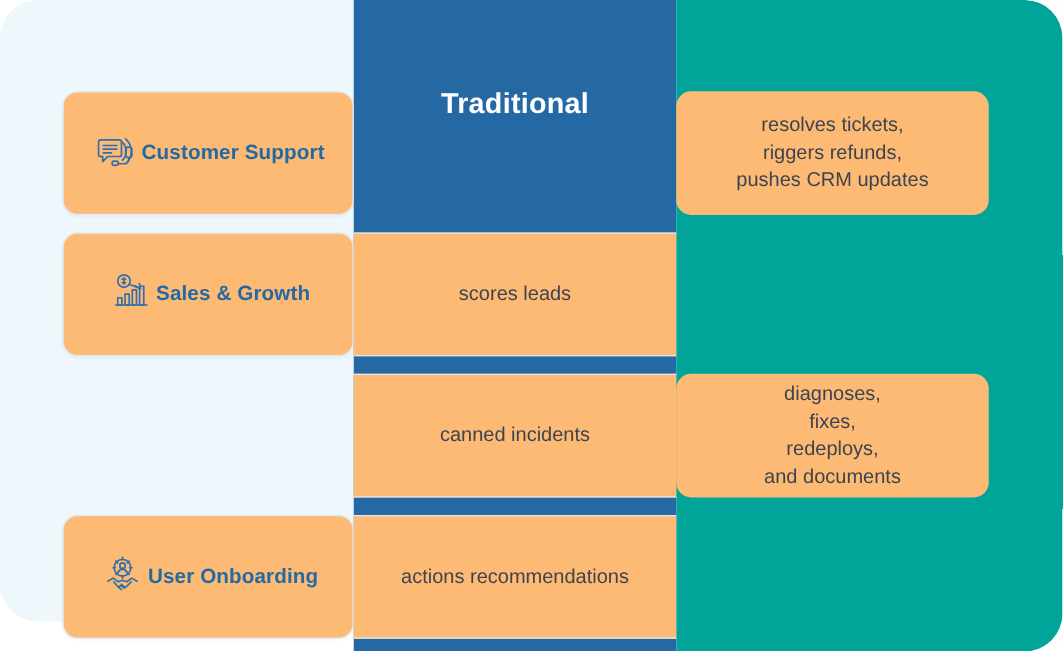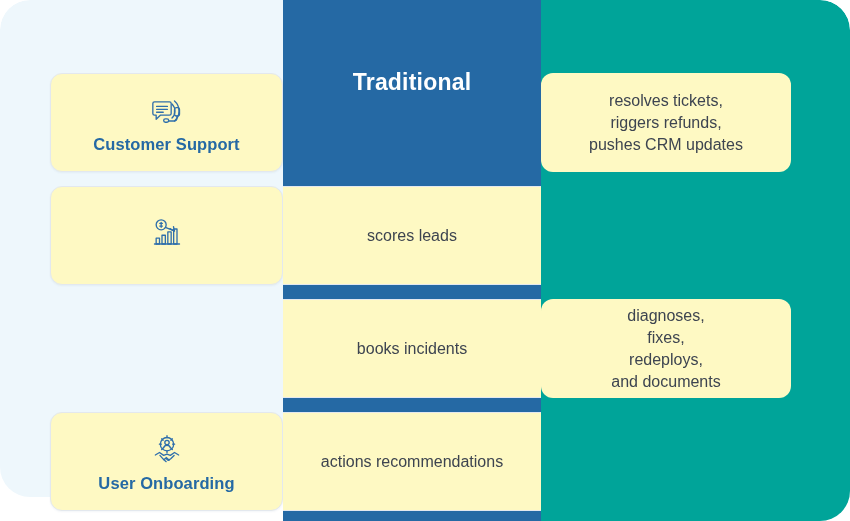--- a/index.html
+++ b/index.html
@@ -84,34 +84,34 @@
     width: 850px;
   }
   .row {
     position: relative;
     height: 99px;
     margin-bottom: 14px;
     display: flex;
   }
   .row-card {
     position: relative;
-    background: #fef9c3;
+    background: #fdba74;
     border: 1px solid #e3e8ee;
     box-sizing: border-box;
     display: flex;
     align-items: center;
     justify-content: center;
   }
   .cell-label {
     position: absolute;
     left: 50px;
     width: 233px;
     height: 99px;
     border-radius: 12px;
-    flex-direction: column;
+    flex-direction: row;
     box-shadow: 0 1px 2px rgba(20, 60, 110, 0.05);
   }
   .cell-traditional {
     position: absolute;
     left: 283px;
     width: 258px;
     height: 99px;
     border-left: none;
     border-right: none;
     border-radius: 0;
@@ -189,29 +189,30 @@
             <path d="M17 10v6M15.3 11.2h3.2M15.3 14.5h3.2"></path>
             <path d="M22 16l10 4"></path>
             <path d="M27.5 17.5L33 20.5l-1.2-5.2"></path>
             <rect x="11" y="29" width="4" height="7"></rect>
             <rect x="18" y="25.5" width="4" height="10.5"></rect>
             <rect x="25" y="21.5" width="4" height="14.5"></rect>
             <rect x="32" y="18" width="4" height="18"></rect>
             <path d="M9 36h30"></path>
           </svg>
         </span>
+        <span class="label-text">Sales &amp; Growth</span>
       </div>
       <div class="row-card cell-traditional">
         <span class="cell-text">scores leads</span>
       </div>
     </div>
 
     <div class="row">
       <div class="row-card cell-traditional">
-        <span class="cell-text">books incidents</span>
+        <span class="cell-text">canned incidents</span>
       </div>
       <div class="row-card cell-agentic">
         <span class="cell-text">diagnoses,<br>fixes,<br>redeploys,<br>and documents</span>
       </div>
     </div>
 
     <div class="row">
       <div class="row-card cell-label">
         <span class="label-icon">
           <svg width="40" height="40" viewBox="0 0 48 48" fill="none" stroke="#2f6fab" stroke-width="1.6" stroke-linecap="round" stroke-linejoin="round">

